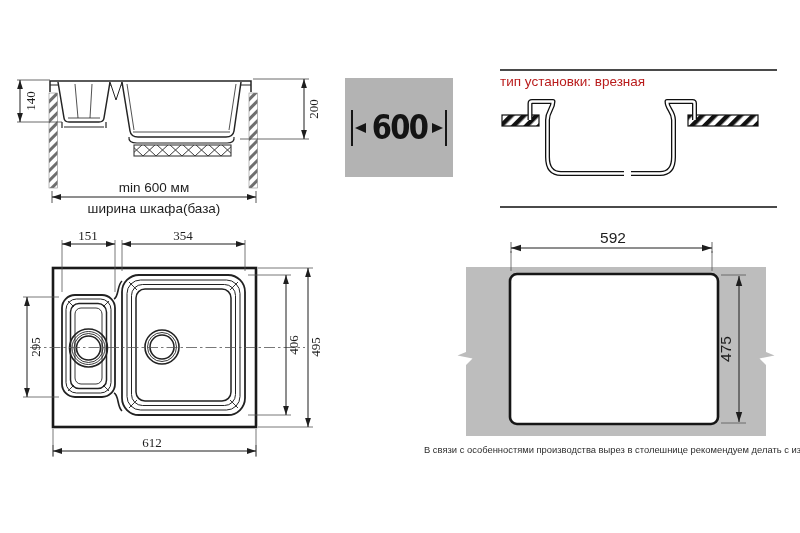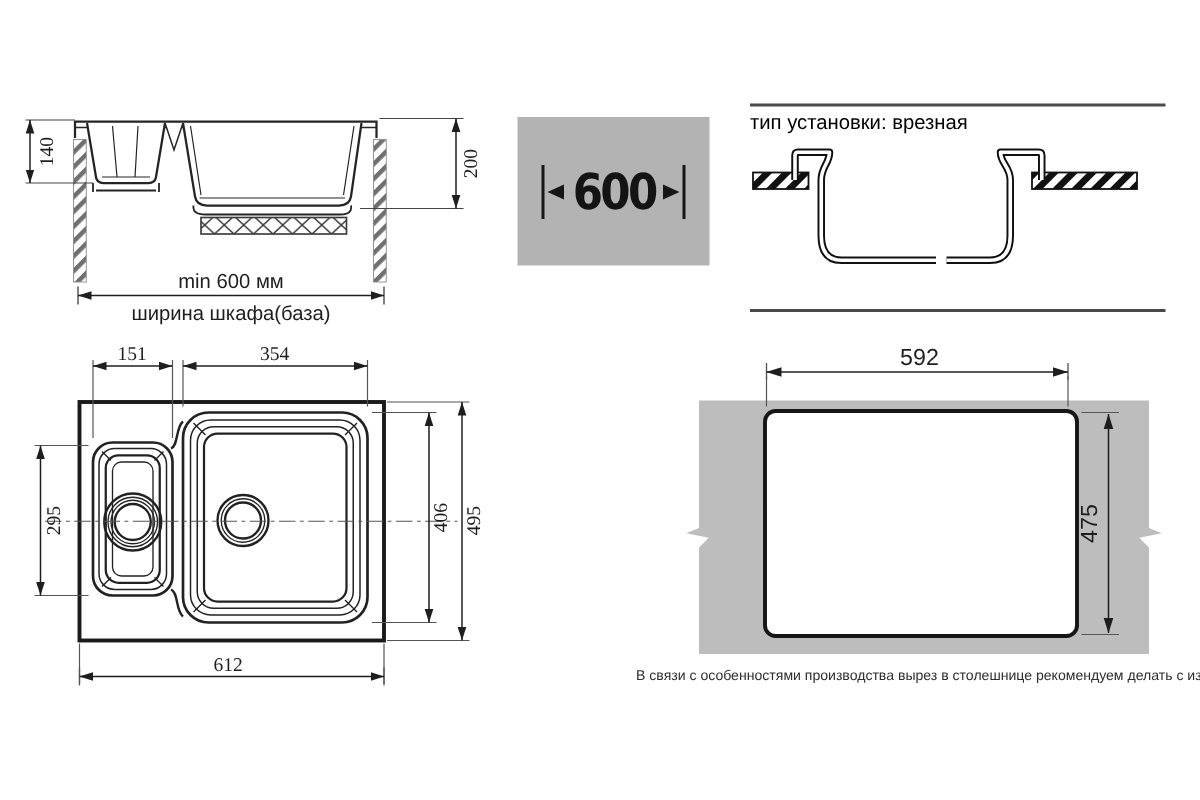--- a/index.html
+++ b/index.html
@@ -1,23 +1,23 @@
 <!DOCTYPE html>
 <html><head>
 <meta charset="utf-8">
 <style>
   html,body{margin:0;padding:0;background:#fff;}
   .sheet{position:relative;width:800px;height:533px;background:#ffffff;overflow:hidden;
          font-family:"Liberation Sans",sans-serif;color:#1e1e1e;}
   .abs{position:absolute;}
   .rule{position:absolute;height:2px;background:#4a4a4a;}
-  .sec-title{position:absolute;font-size:13.5px;color:#000000;white-space:nowrap;}
+  .sec-title{position:absolute;font-size:13.5px;color:#b91c1c;white-space:nowrap;}
   .note{position:absolute;font-size:9.4px;color:#2e2e2e;white-space:nowrap;letter-spacing:0;}
   
-  .badge{position:absolute;left:345px;top:78px;width:128px;height:99px;background:#b3b3b3;
+  .badge{position:absolute;left:345px;top:78px;width:108px;height:99px;background:#b3b3b3;
          display:flex;align-items:center;justify-content:center;}
   .badge-row{display:flex;align-items:center;gap:1px;}
   .cap{width:2px;height:36px;background:#161616;}
   .tri{width:0;height:0;border-top:5px solid transparent;border-bottom:5px solid transparent;}
   .tri-l{border-right:11px solid #161616;margin-left:1px;}
   .tri-r{border-left:11px solid #161616;margin-right:1px;}
   .badge-num{font-size:33px;font-weight:bold;letter-spacing:-2px;color:#141414;
              font-family:"DejaVu Sans",sans-serif;transform:scaleX(.88);margin:0 1px;}
   svg text{fill:#1e1e1e;}
   .dimS{font-family:"Liberation Serif",serif;font-size:13px;}

